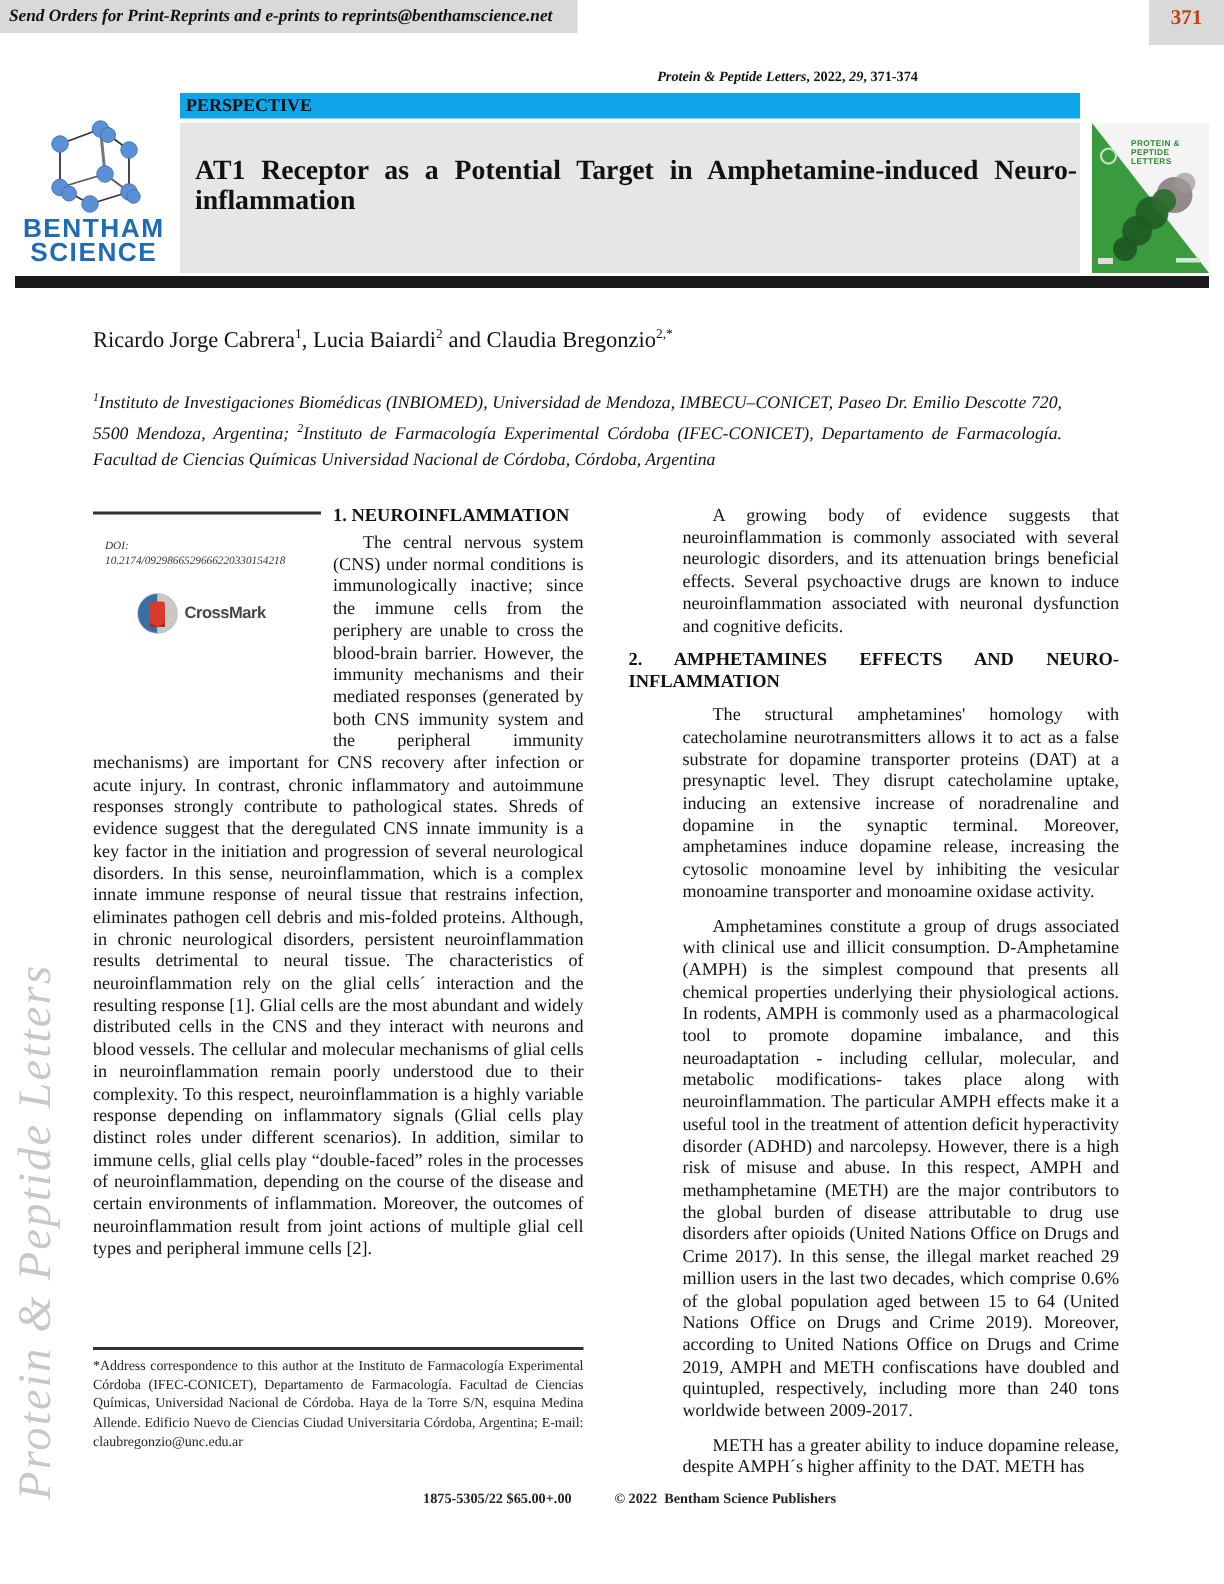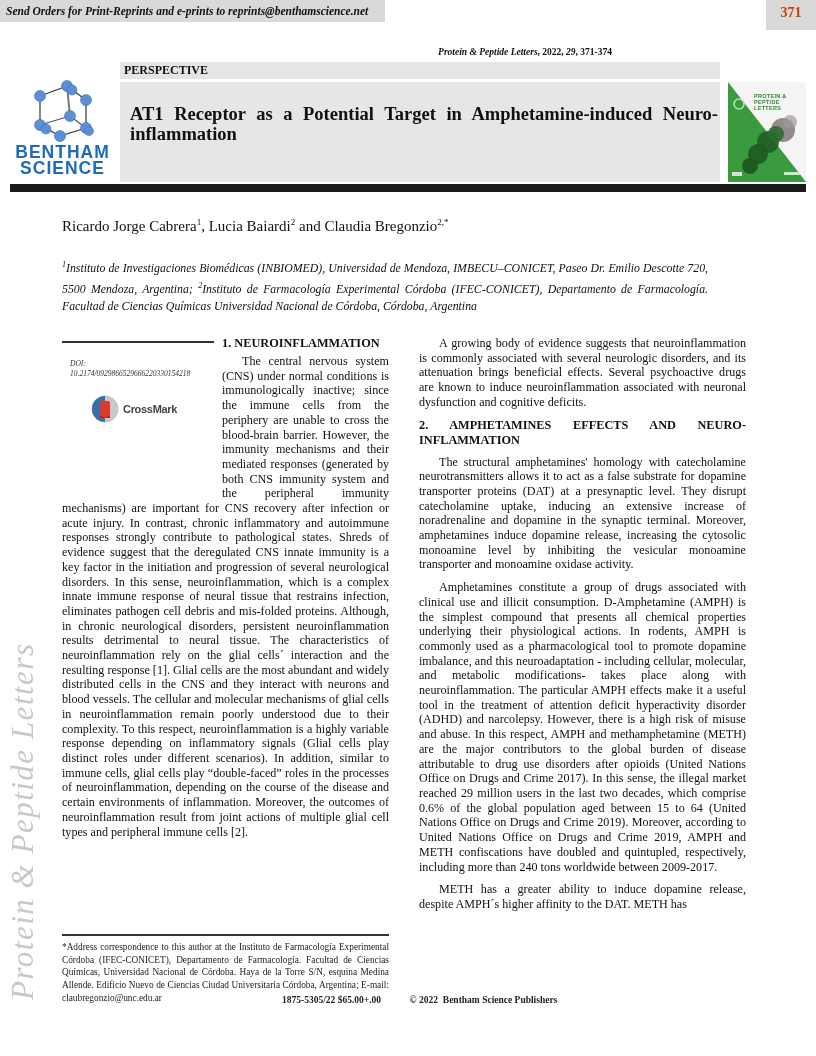--- a/index.html
+++ b/index.html
@@ -17,21 +17,21 @@
     line-height: 26px; text-align: center; color: #c2410c;
   }
   .journal-citation {
     position: absolute; right: 204px; top: 47px; font-size: 9.5px;
     font-weight: bold; color: #111;
   }
   .journal-citation .jname { font-style: italic; }
 
   .perspective-bar {
     position: absolute; left: 120px; top: 62px; width: 600px; height: 17px;
-    background: #e5e5e5; font-weight: bold; font-size: 12px;
+    background: #0ea5e9; font-weight: bold; font-size: 12px;
     line-height: 17px; padding-left: 4px; color: #111;
   }
 
   .logo {
     position: absolute; left: 10px; top: 78px; width: 105px; height: 104px;
   }
   .logo svg { display: block; margin-left: 20px; }
   .logo-text {
     font-family: "Liberation Sans", sans-serif; font-weight: bold;
     color: #1e6bb8; font-size: 17.5px; line-height: 16px; letter-spacing: 1px;
@@ -103,25 +103,25 @@
   .float-spacer { float: left; width: 160px; height: 162px; }
   .sec-heading {
     font-weight: bold; font-size: 12.3px; line-height: 15px; margin-bottom: 3px;
   }
   .indent { text-indent: 20px; }
 
   .col-right {
     position: absolute; left: 419px; top: 336px; width: 327px;
     font-size: 12.1px; line-height: 14.7px; text-align: justify; color: #111;
   }
-  .col-right p { margin-bottom: 8px; }
+  .col-right p { margin-bottom: 8px; margin-left: 36px; }
   .col-right .sec-heading { margin-top: 4px; margin-bottom: 7px; text-align: justify; text-align-last: left; word-spacing: 8px; }
 
   .footnote {
-    position: absolute; left: 62px; top: 898px; width: 327px; margin-top: 36px;
+    position: absolute; left: 62px; top: 898px; width: 327px;
   }
   .footnote-rule { height: 2px; background: #333; margin-bottom: 5px; }
   .footnote-text {
     font-size: 9.3px; line-height: 12.7px; text-align: justify; color: #222;
   }
 
   .footer {
     position: absolute; left: 282px; top: 995px; font-size: 9.5px; font-weight: bold; color: #222;
     white-space: pre;
   }

